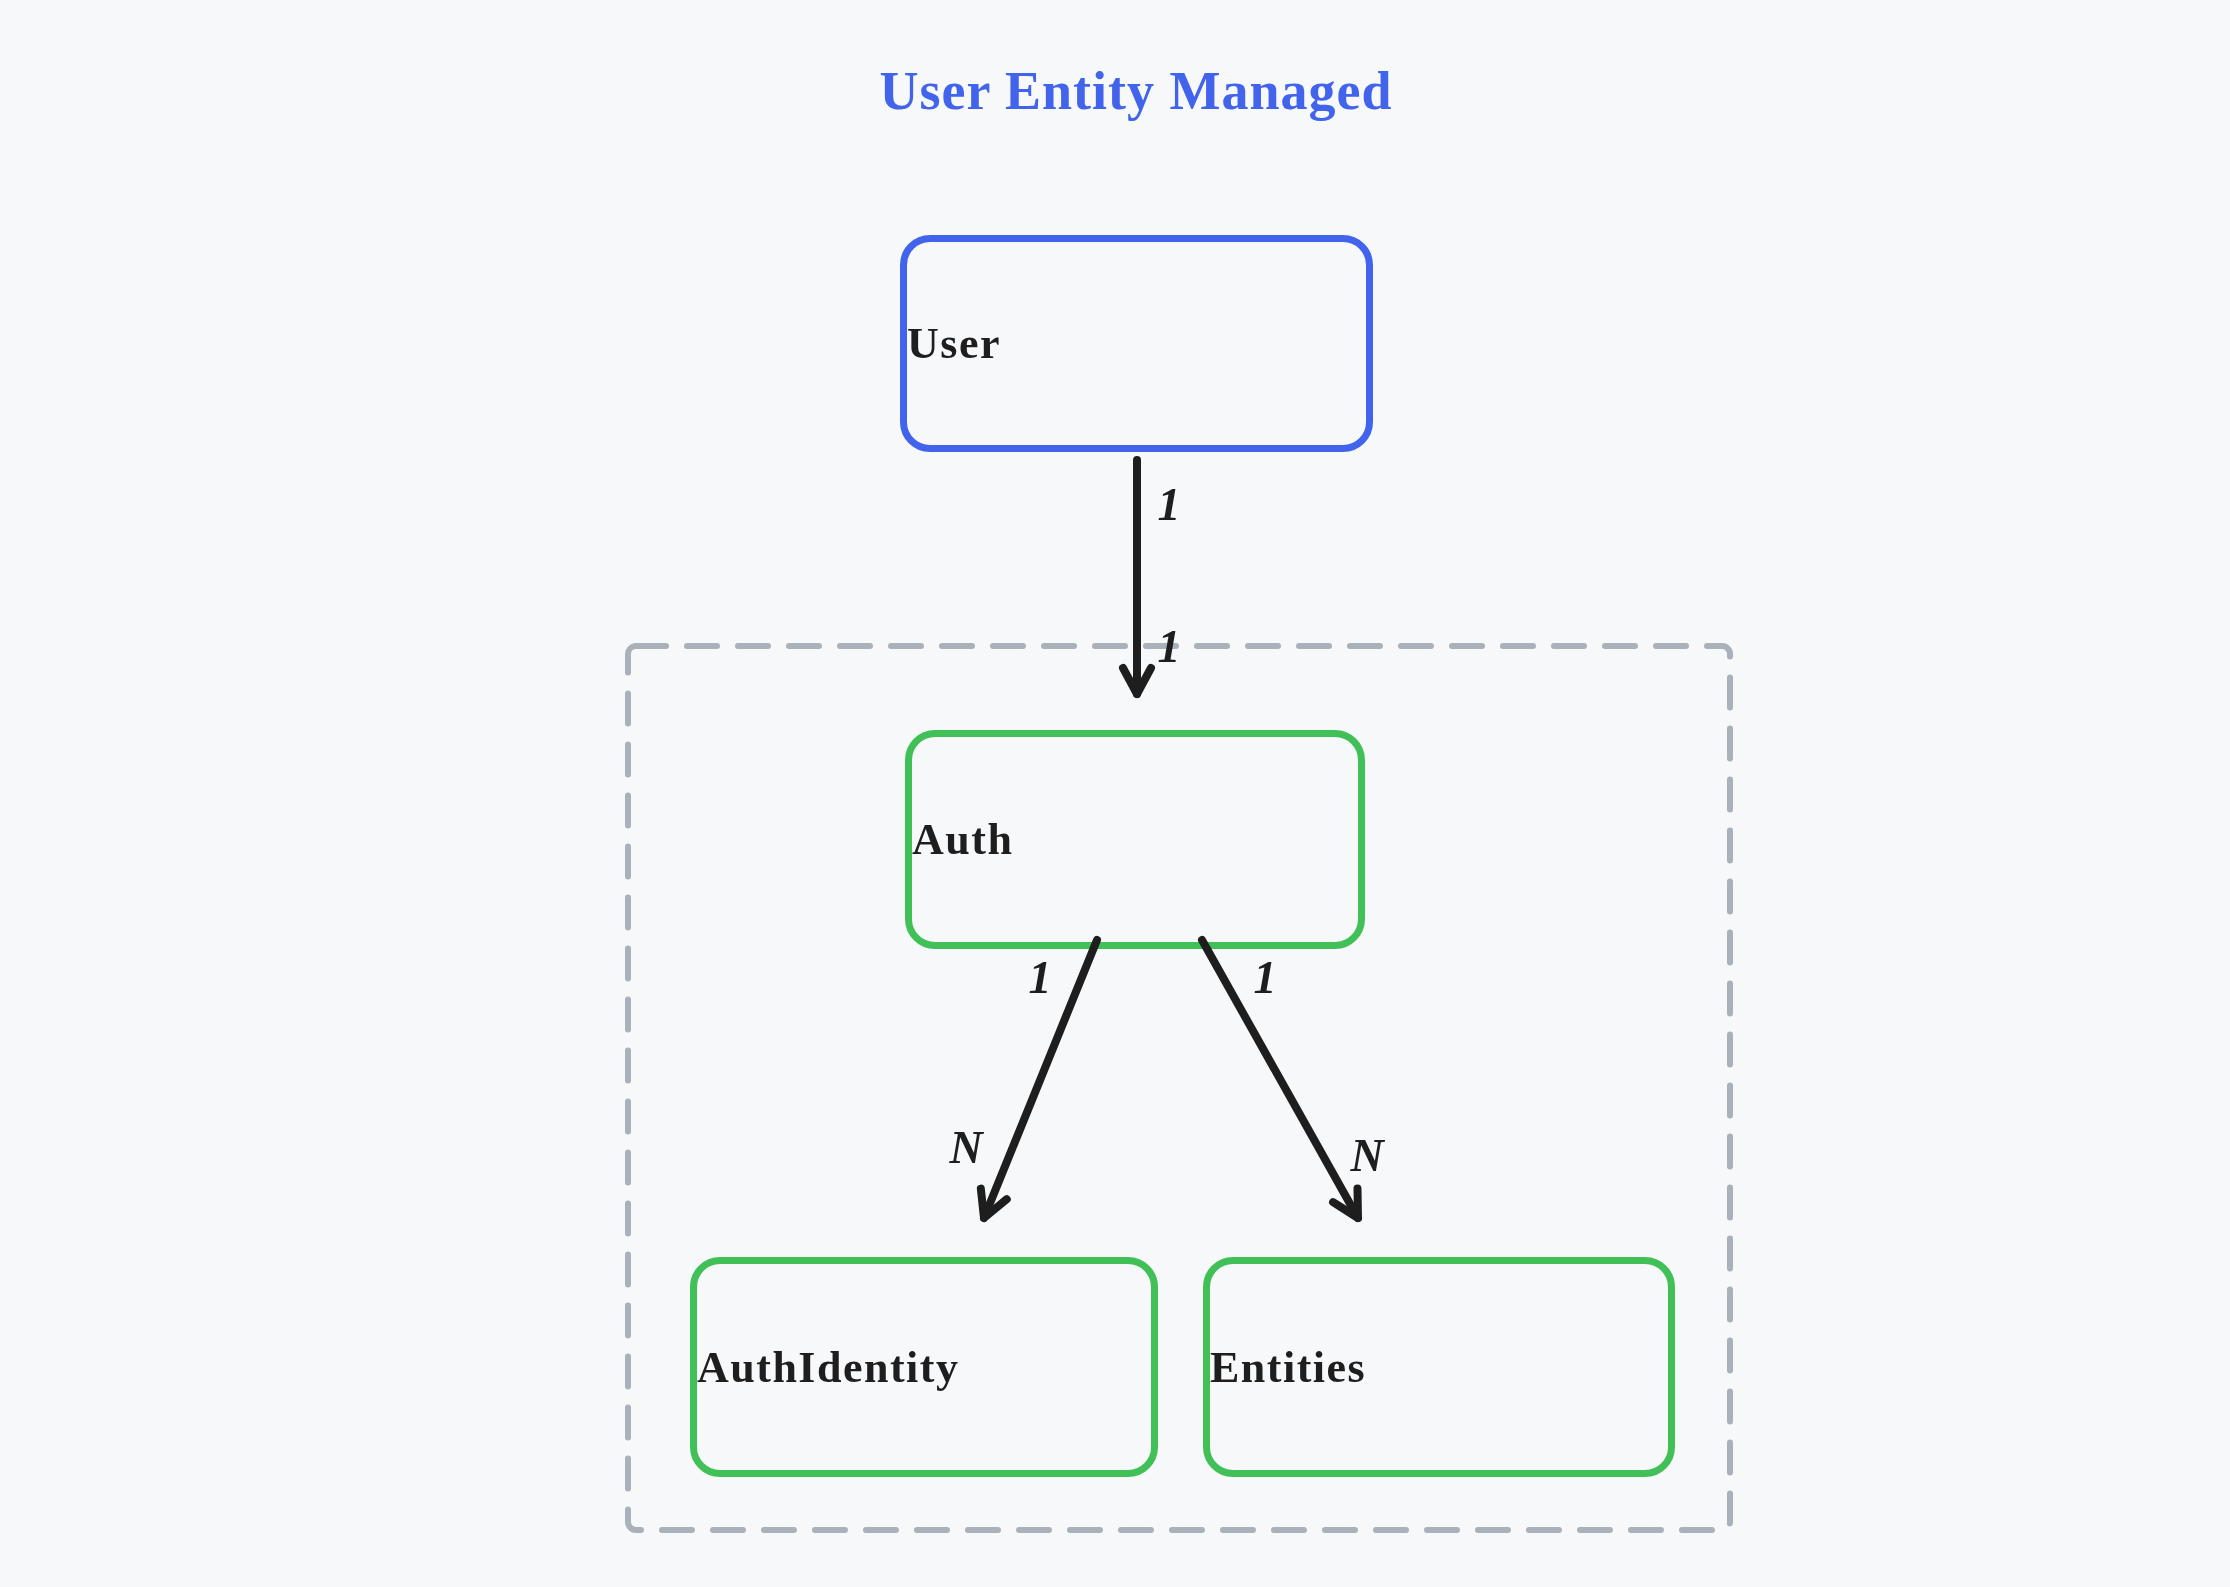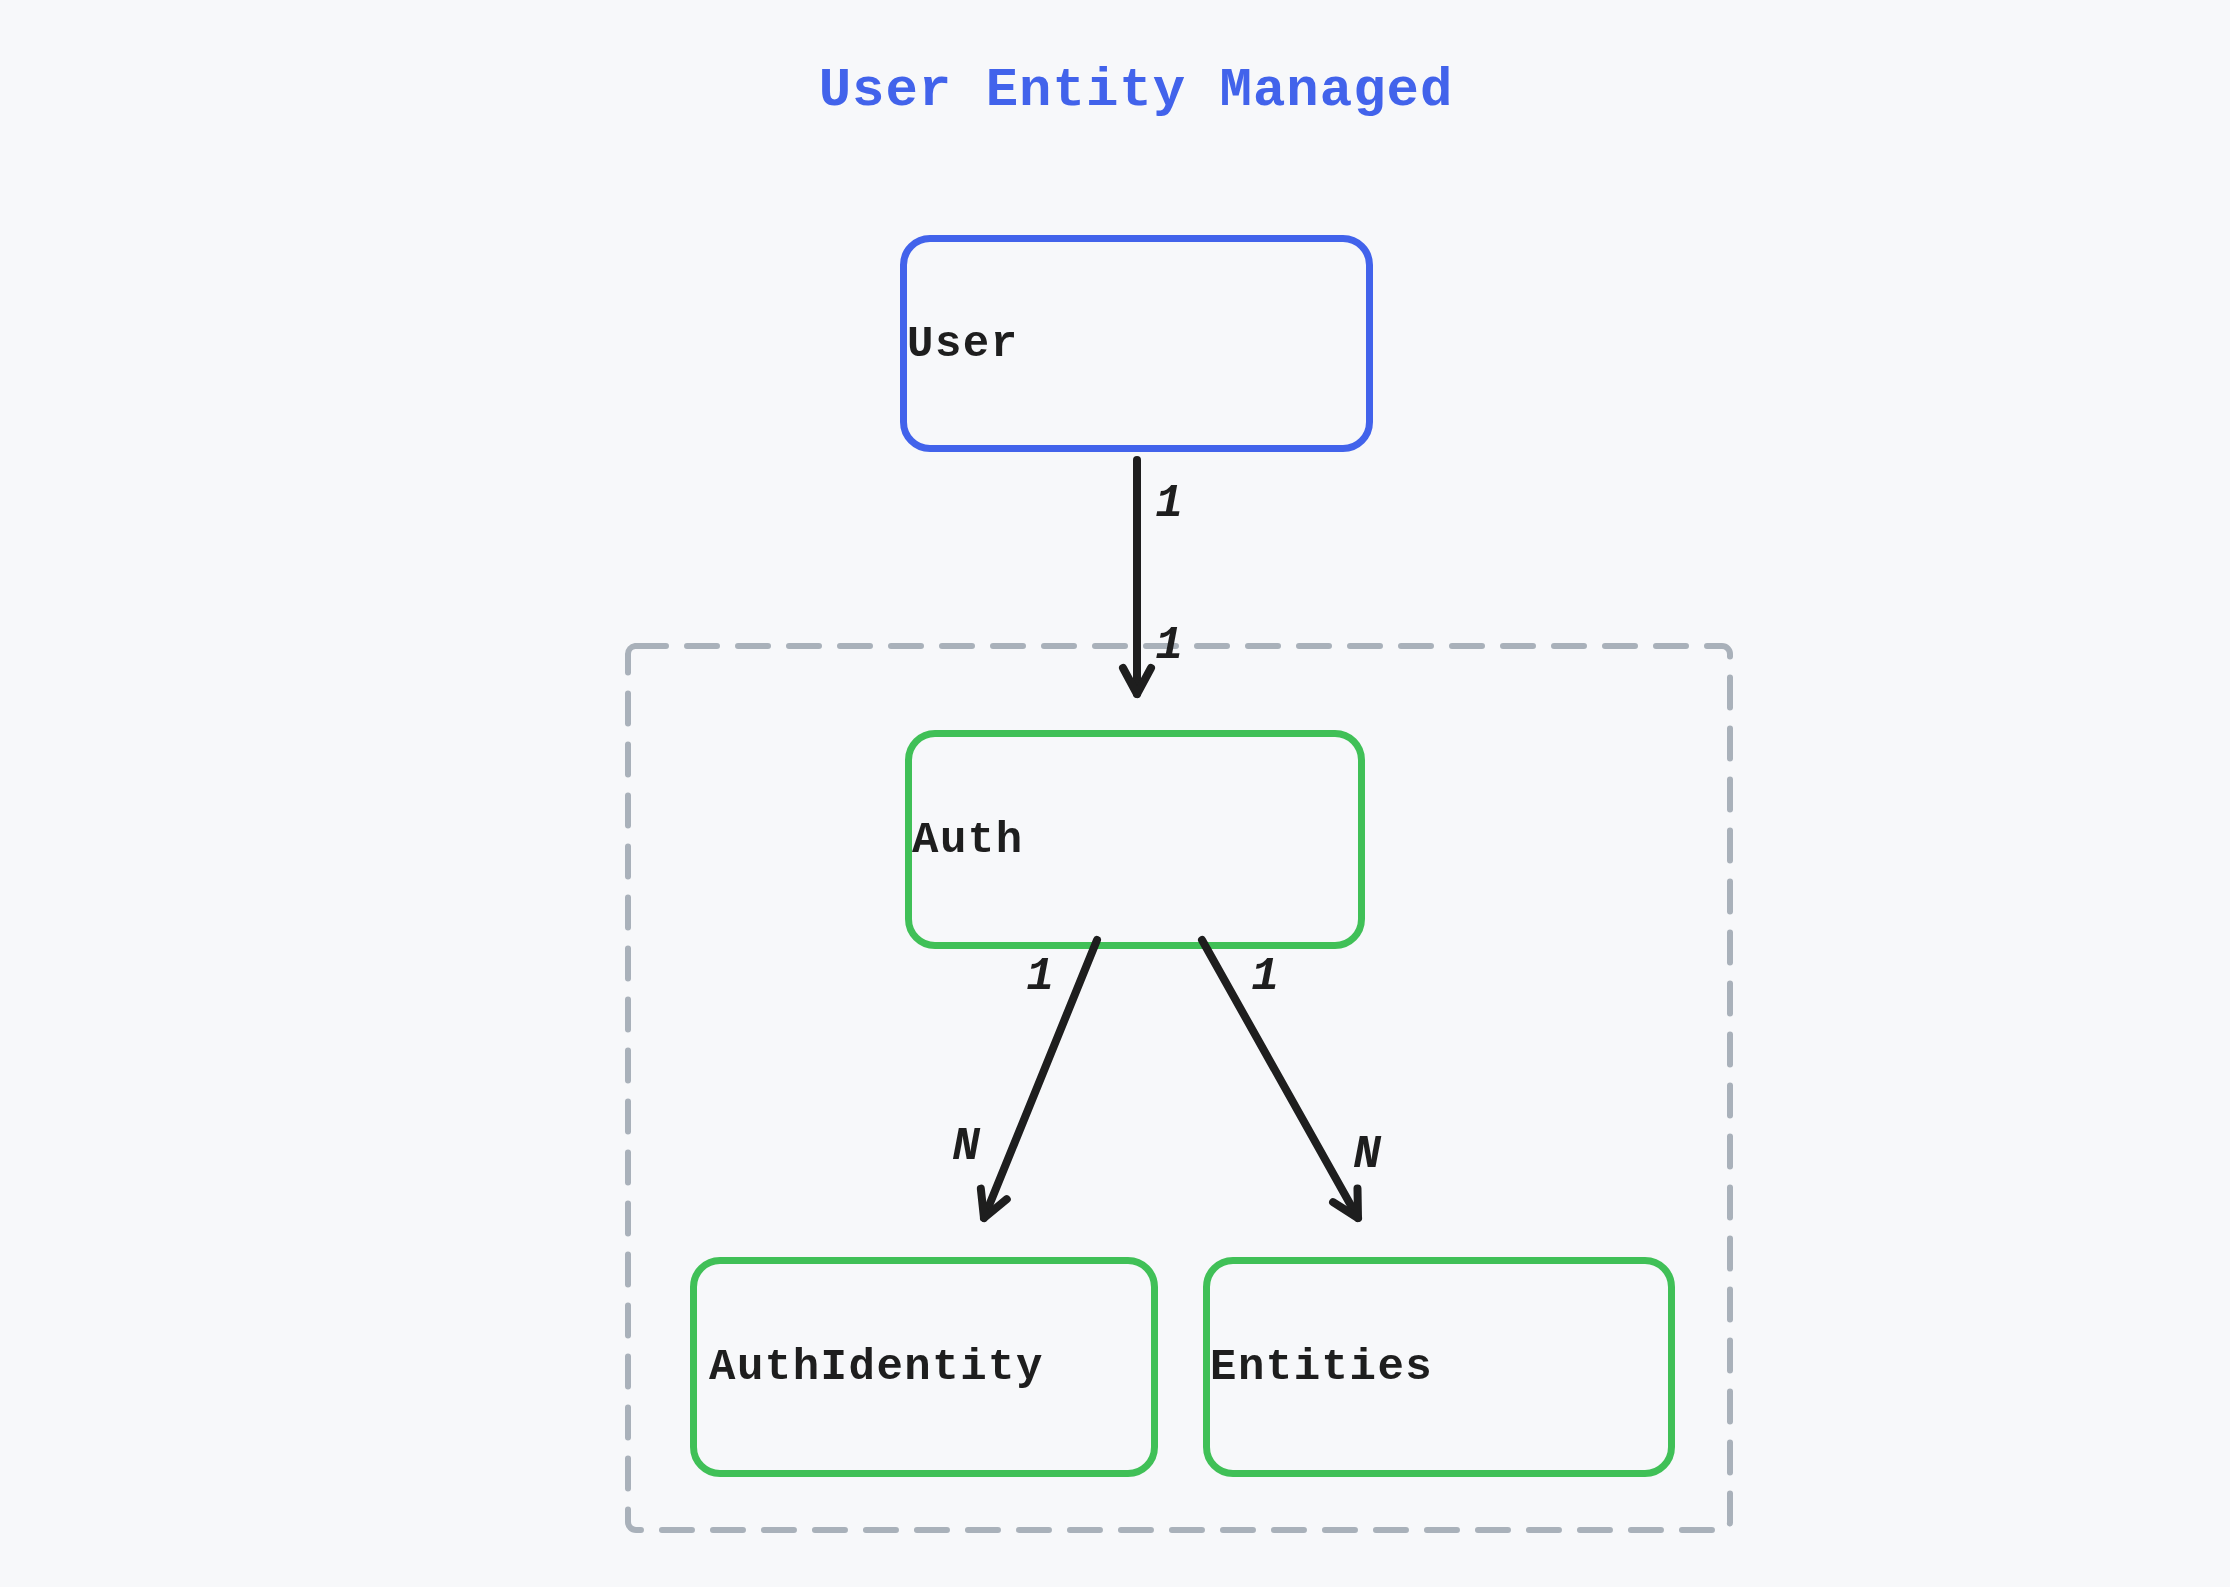--- a/index.html
+++ b/index.html
@@ -9,21 +9,21 @@
     --dash-gray: #a9b1ba;
     --ink: #1e1e1e;
   }
   * { margin: 0; padding: 0; box-sizing: border-box; }
   html, body { background: var(--background); }
   #canvas {
     position: relative;
     width: 1866px;
     height: 1587px;
     background: var(--background);
-    font-family: Liberation Mono, monospace;
+    font-family: Liberation Serif, serif;
     overflow: hidden;
   }
   .annotation {
     position: absolute;
     text-align: center;
     font-weight: 700;
     font-size: 54px;
     letter-spacing: 1px;
     z-index: 3;
   }
@@ -52,21 +52,21 @@
     font-weight: 700;
     font-size: 44px;
     letter-spacing: 1.5px;
     color: var(--ink);
     white-space: nowrap;
   }
   .node-blue  { border-color: var(--blue); }
   .node-green { border-color: var(--green); margin-top: 12px; }
   #node-user          { left: 900px;  top: 235px;  width: 473px; height: 217px; }
   #node-auth          { left: 905px;  top: 718px;  width: 460px; height: 219px; }
-  #node-auth-identity { left: 690px;  top: 1245px; width: 468px; height: 220px; padding-left: 12px; }
+  #node-auth-identity { left: 690px;  top: 1245px; width: 468px; height: 220px; }
   #node-session       { left: 1203px; top: 1245px; width: 472px; height: 220px; }
   #connector-layer {
     position: absolute;
     left: 0; top: 0;
     width: 2230px; height: 1587px;
     z-index: 2;
     pointer-events: none;
   }
   .edge-line {
     stroke: var(--ink);

